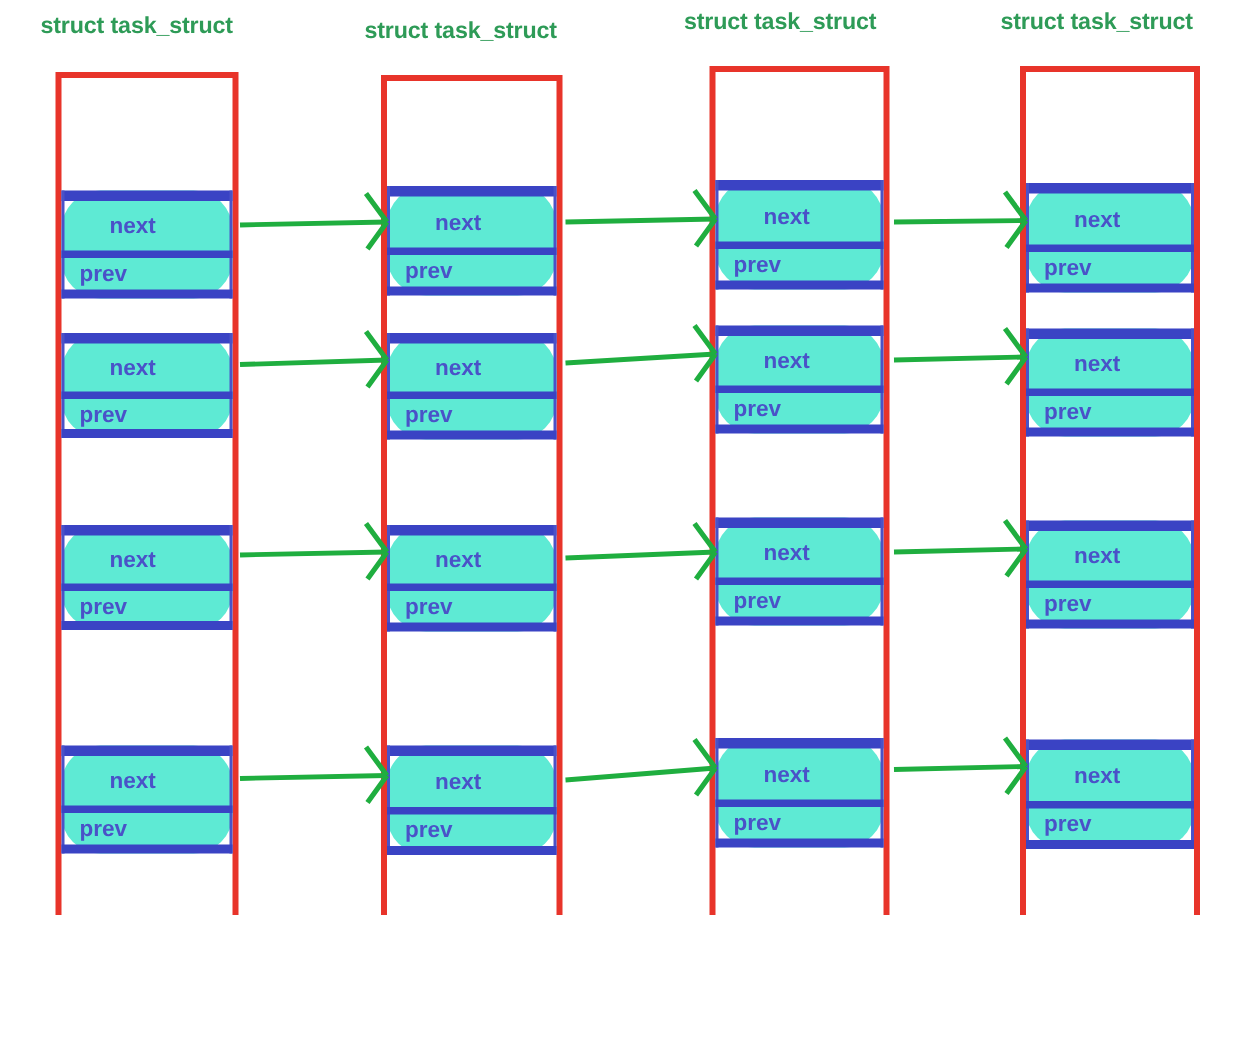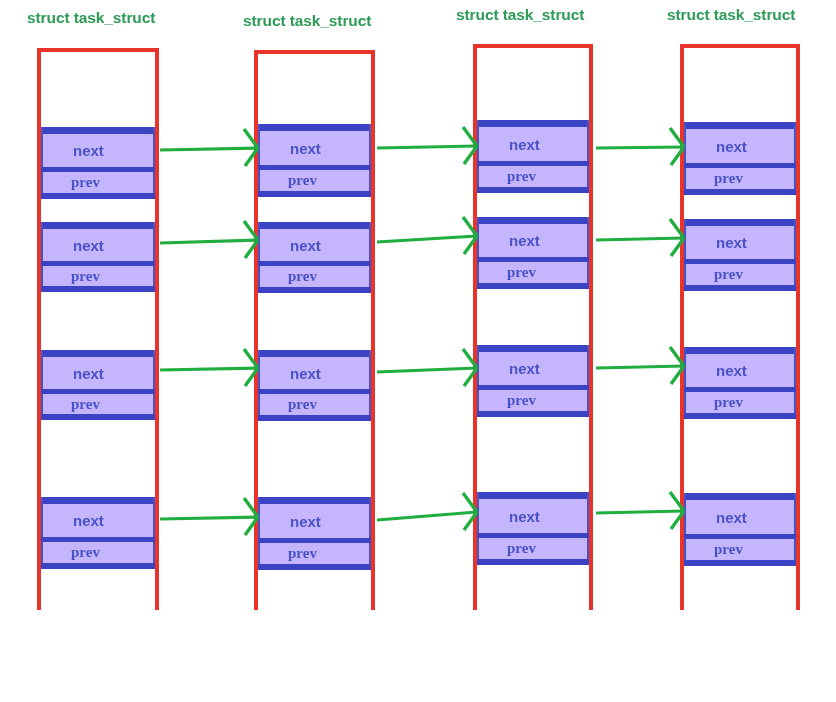--- a/index.html
+++ b/index.html
@@ -35,21 +35,22 @@
     position: absolute;
     box-sizing: border-box;
     border: 4px solid #e8342a;
     background: #ffffff;
   }
 
   
   .node {
     position: absolute;
     box-sizing: border-box;
-    background: #c4b5fd;
+    background: #5eead4;
+    border-radius: 26px;
   }
   .bar {
     position: absolute;
     left: 0;
     width: 100%;
     background: #3a43c4;
   }
   .bar-top    { top: 0;    height: 7px; }
   .bar-mid    { height: 5px; }
   .bar-bottom { bottom: 0; height: 6px; }
@@ -64,21 +65,21 @@
   }
   .cell-label {
     font-family: "Liberation Sans", sans-serif;
     font-weight: bold;
     font-size: 15px;
     color: #4a52c8;
     padding-left: 30px;
     white-space: nowrap;
   }
   .cell-next .cell-label { padding-left: 32px; }
-  .cell-prev .cell-label { padding-left: 30px; font-family: Liberation Serif, serif; }
+  .cell-prev .cell-label { padding-left: 12px; }
 
   
   .node-edge {
     position: absolute;
     top: 0;
     bottom: 0;
     width: 2px;
     background: #4a52c8;
   }
   .node-edge-l { left: 0; }

